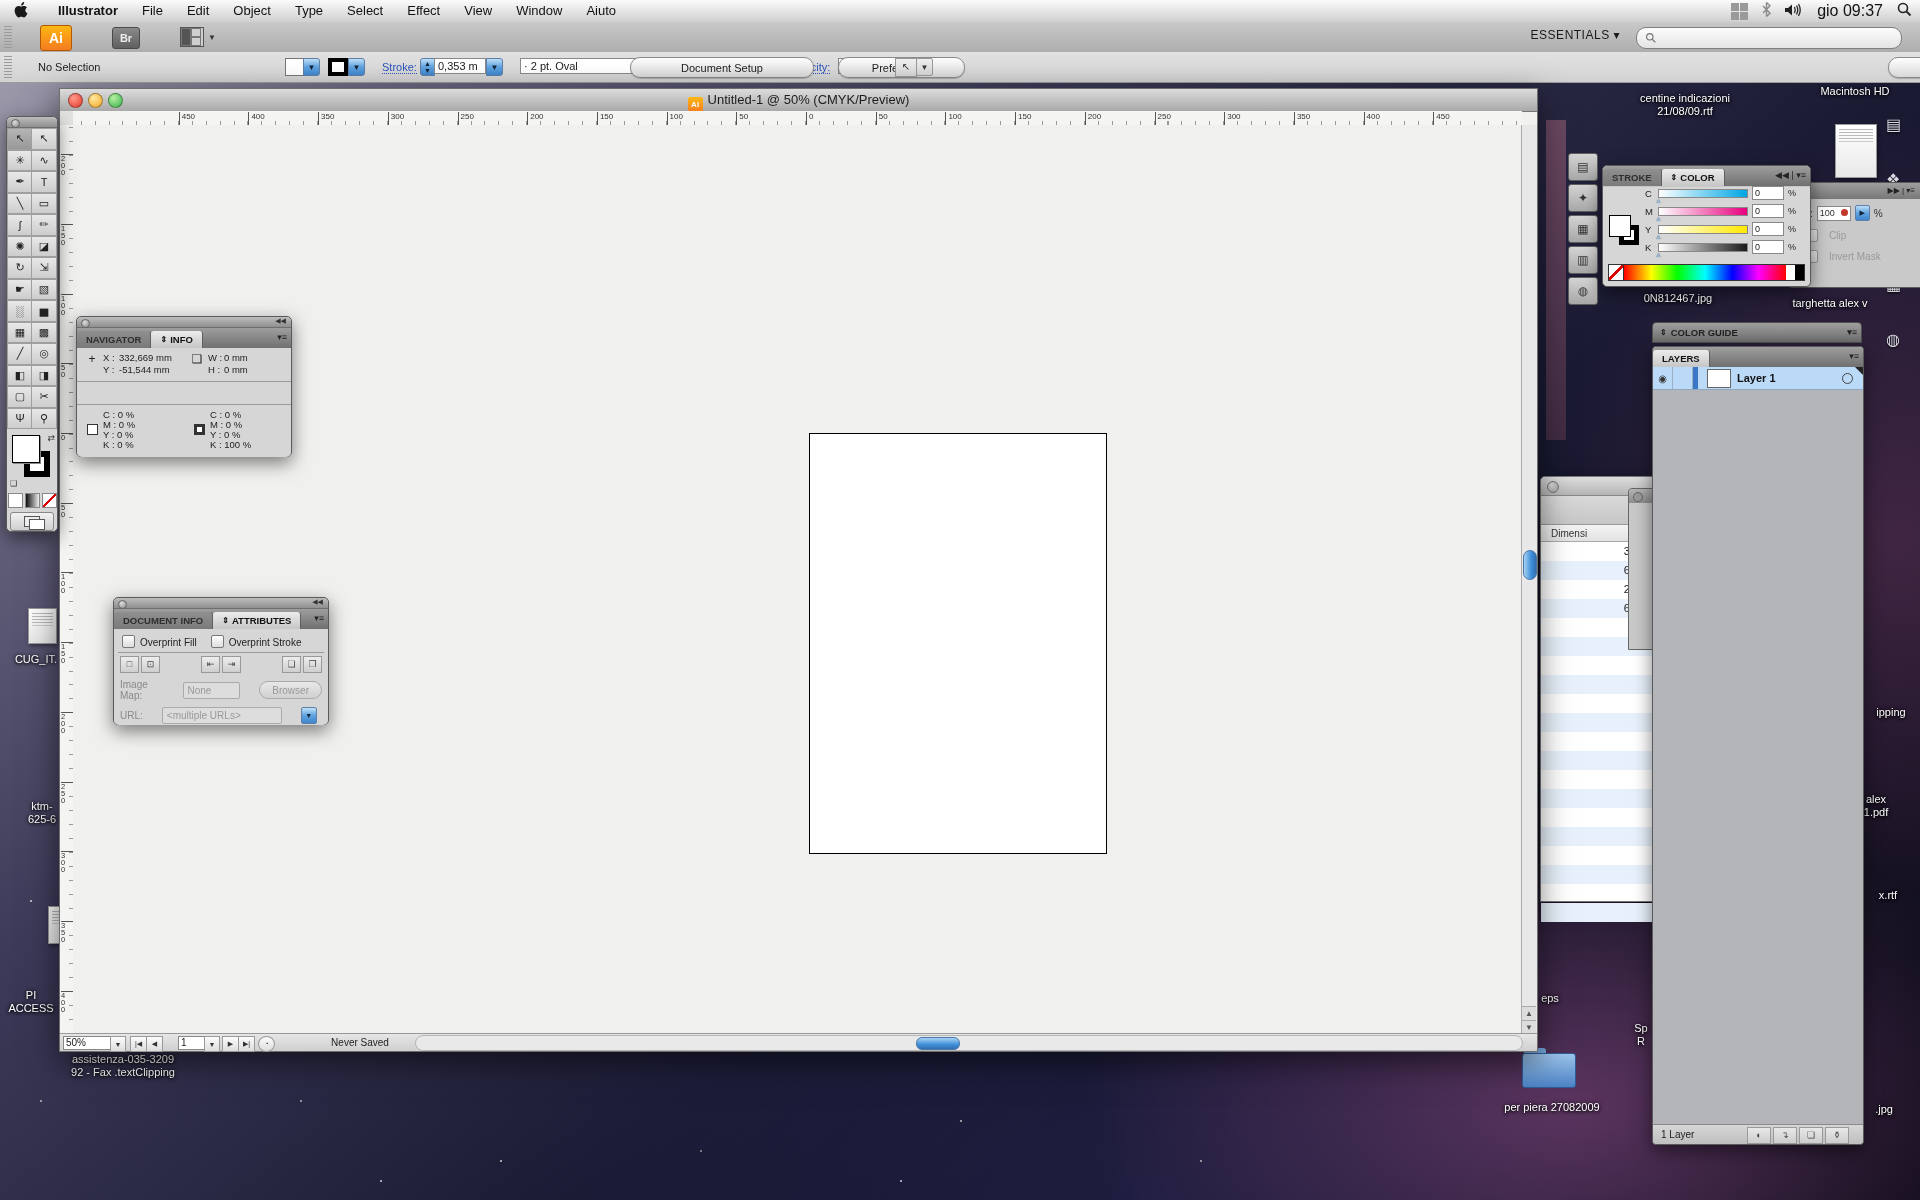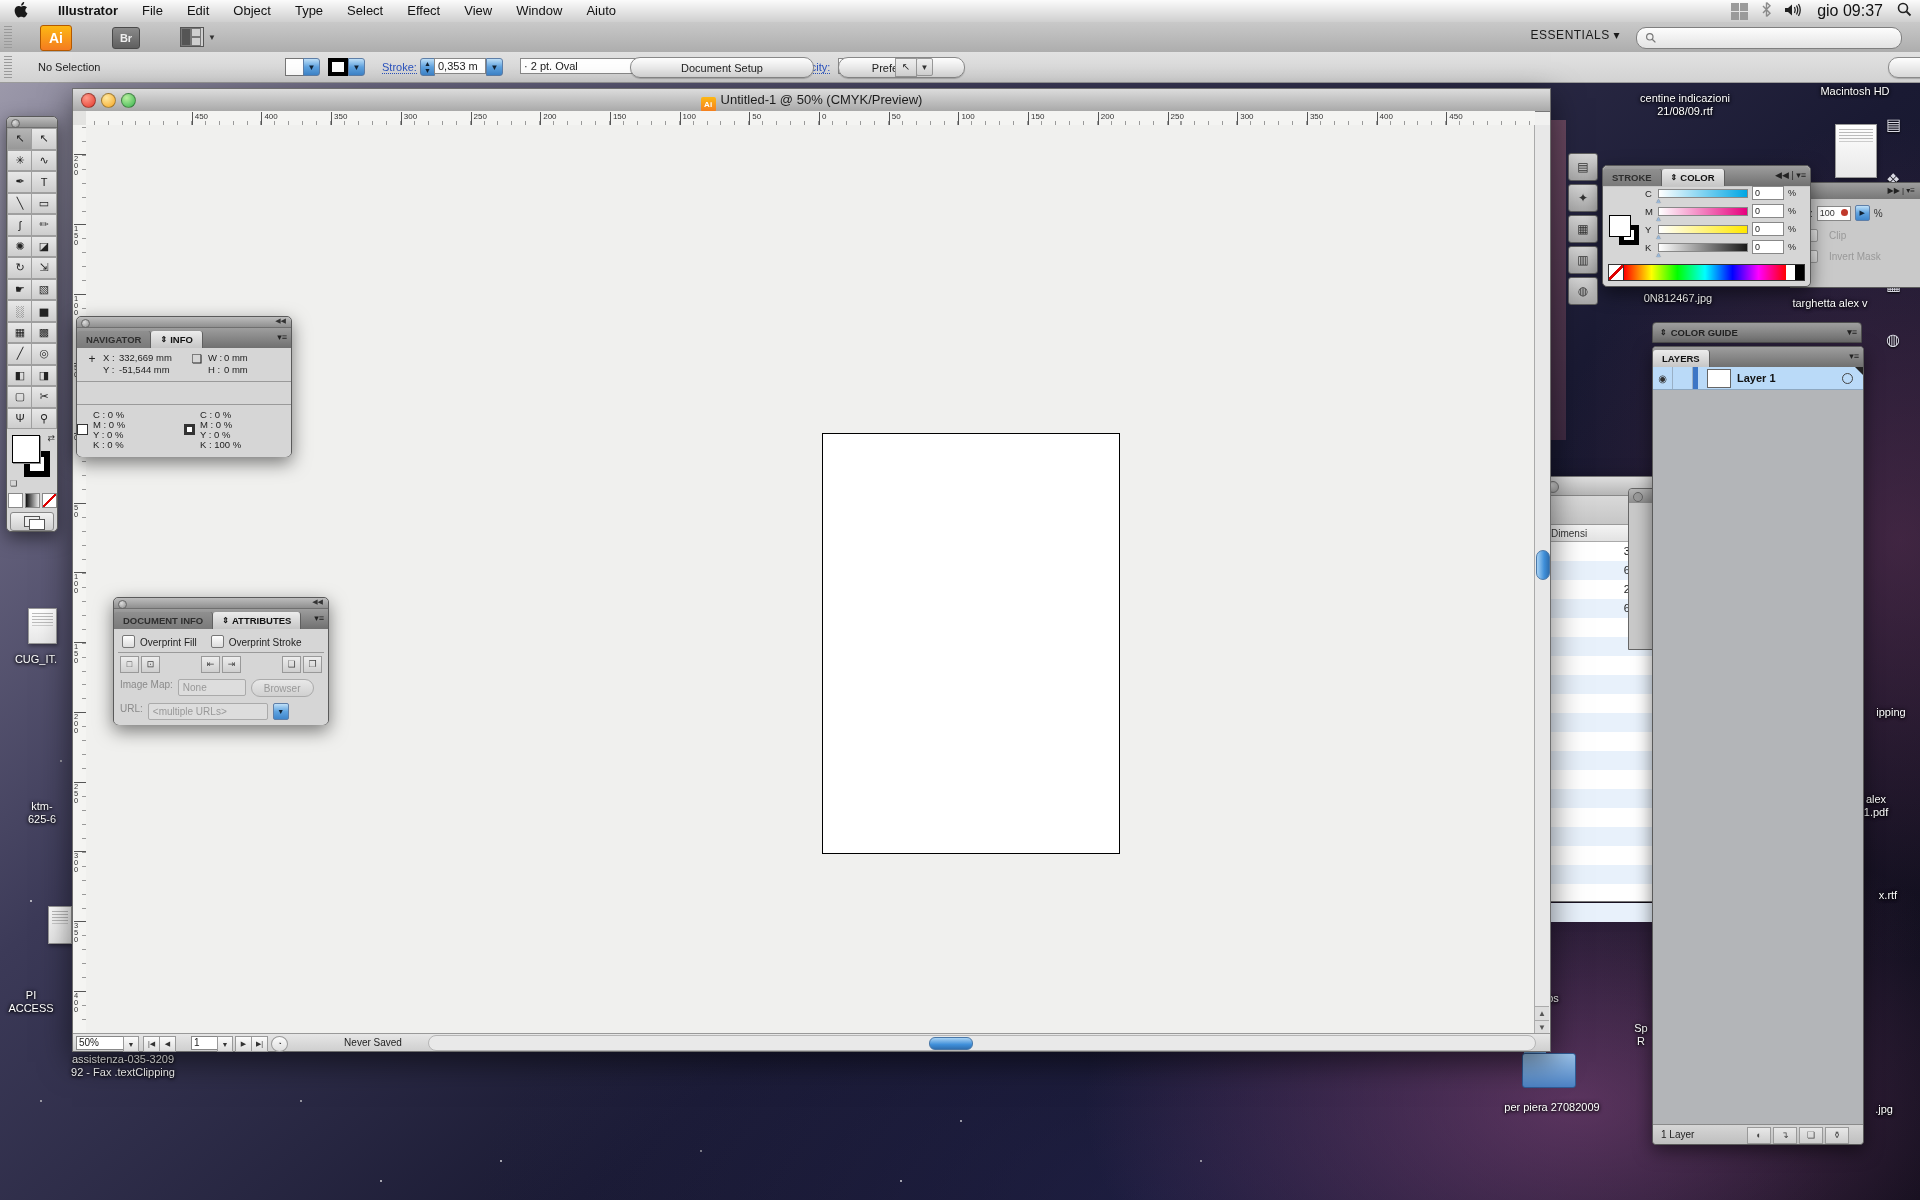--- a/index.html
+++ b/index.html
@@ -55,21 +55,21 @@
   .field{position:absolute;background:#fff;border:1px solid #8a8a8a;height:16px;top:6px;
     font-size:11px;padding:1px 3px;box-sizing:border-box;}
   .aqua{background:linear-gradient(#bfe0f8,#5fa3e0 50%,#3f86cc);border:1px solid #5f7fa8;color:#123;
     display:flex;align-items:center;justify-content:center;}
   .aqua-dd{position:absolute;top:6px;width:15px;height:16px;border-radius:0 3px 3px 0;font-size:8px;}
   .mac-btn{position:absolute;top:5px;height:19px;border-radius:10px;background:linear-gradient(#fefefe,#d8d8d8);
     border:1px solid #8a8a8a;font-size:11px;color:#222;display:flex;align-items:center;justify-content:center;
     box-shadow:0 1px 1px rgba(0,0,0,.2);}
   .swatch-box{position:absolute;top:6px;width:18px;height:16px;border:1px solid #777;background:#fff;}
   
-  #ai-window{left:72px;top:88px;width:1477px;height:962px;background:#f1f1f0;border:1px solid #6e6e6e;
+  #ai-window{left:59px;top:88px;width:1477px;height:962px;background:#f1f1f0;border:1px solid #6e6e6e;
     box-shadow:0 10px 30px rgba(0,0,0,.55);z-index:60;}
   #ai-titlebar{position:absolute;left:0;top:0;width:100%;height:22px;
     background:linear-gradient(#dcdcdc,#a9a9a9);border-bottom:1px solid #777;}
   .tl{position:absolute;top:4px;width:13px;height:13px;border-radius:50%;border:1px solid rgba(0,0,0,.35);}
   .tl.red{left:8px;background:radial-gradient(circle at 35% 30%,#ff9a8a,#e3382b);}
   .tl.yellow{left:28px;background:radial-gradient(circle at 35% 30%,#ffe9a0,#f5a623);}
   .tl.green{left:48px;background:radial-gradient(circle at 35% 30%,#b8f0a0,#37b24d);}
   #ai-title{position:absolute;left:0;right:0;top:3px;text-align:center;font-size:13px;color:#1c1c1c;}
   #ai-title .doc-ic{display:inline-block;width:15px;height:15px;border-radius:2px;vertical-align:-3px;
     background:linear-gradient(#fdb813,#f47c20);color:#fff;font-size:8px;font-weight:bold;line-height:15px;margin-right:5px;}
@@ -133,33 +133,33 @@
   #screenmode div+div{left:18px;top:6px;background:#fff;}
   
   #info-pal{left:76px;top:316px;width:214px;height:139px;}
   .info-grid{display:flex;padding:4px 2px 2px;}
   .info-col{flex:1;display:flex;gap:4px;padding-left:6px;}
   .info-ic{font-size:12px;color:#222;width:14px;text-align:center;}
   .kv{line-height:12px;font-size:9.5px;}
   .kv b{font-weight:normal;display:inline-block;width:16px;}
   .divline{border-top:1px solid #9a9a9a;margin:3px 0;}
   .cmyk-cols{display:flex;padding:2px 0 4px;}
-  .cmyk-col{flex:1;display:flex;gap:5px;}
+  .cmyk-col{flex:1;display:flex;gap:5px;padding-left:10px;}
   .sq-ic{width:9px;height:9px;border:1px solid #333;background:#fff;margin-top:14px;}
   .sq-ic.stroke{border:3px solid #333;width:5px;height:5px;}
   .cmyk-rows div{font-size:9.5px;line-height:10px;}
   
   #attr-pal{left:113px;top:597px;width:214px;height:126px;}
   .chk-row{display:flex;gap:14px;padding:6px 0 4px 8px;align-items:center;font-size:10px;}
   .chk{width:11px;height:11px;border:1px solid #777;background:linear-gradient(#fefefe,#ddd);border-radius:2px;margin-right:5px;vertical-align:-2px;display:inline-block;}
   .icon-row{display:flex;align-items:center;padding:3px 6px;gap:2px;}
   .mini-btn{width:17px;height:15px;border:1px solid #999;background:linear-gradient(#ededed,#cfcfcf);
     font-size:9px;text-align:center;line-height:14px;color:#444;}
   .spacer{flex:1;}
-  .im-row{display:flex;align-items:flex-start;gap:5px;padding:3px 6px;color:#8a8a8a;font-size:10px;}
+  .im-row{display:flex;align-items:center;gap:19px;padding:3px 6px;color:#8a8a8a;font-size:10px;}
   .dis-field{border:1px solid #aaa;background:#ddd;color:#999;height:15px;display:flex;align-items:center;padding:0 4px;border-radius:2px;}
   .dis-btn{border:1px solid #aaa;background:linear-gradient(#e8e8e8,#d0d0d0);color:#999;height:16px;border-radius:9px;padding:0 12px;display:flex;align-items:center;}
   
   #color-pal{left:1602px;top:165px;width:207px;height:120px;border-radius:5px 5px 5px 5px;z-index:85;}
   #cp-swatches{position:absolute;left:6px;top:28px;width:34px;height:34px;}
   #cp-fill{position:absolute;left:0;top:0;width:20px;height:20px;background:#fff;border:1px solid #000;z-index:2;}
   #cp-stroke{position:absolute;left:10px;top:10px;width:20px;height:20px;background:#fff;border:5px solid #000;box-sizing:border-box;}
   .cslider{display:flex;align-items:center;gap:4px;margin:1px 0 6px 42px;height:12px;position:relative;}
   .cslider .cl{width:9px;font-size:9.5px;}
   .ctrack{width:88px;height:7px;border:1px solid #888;position:relative;}

